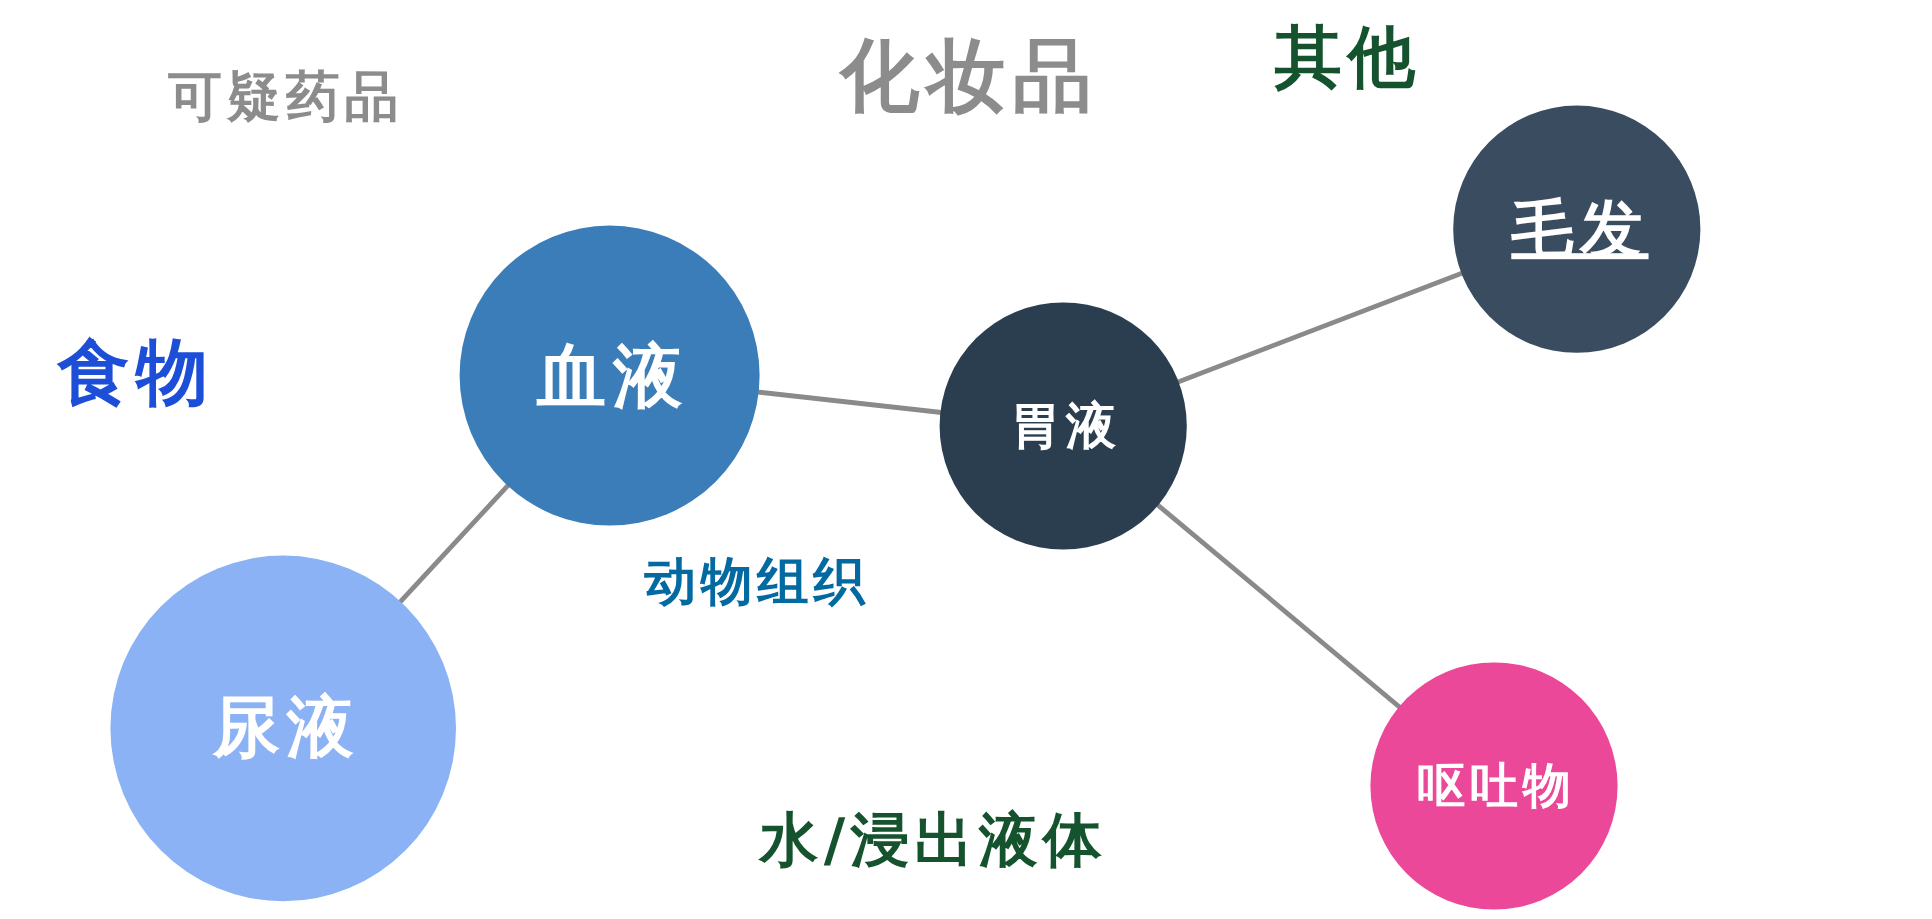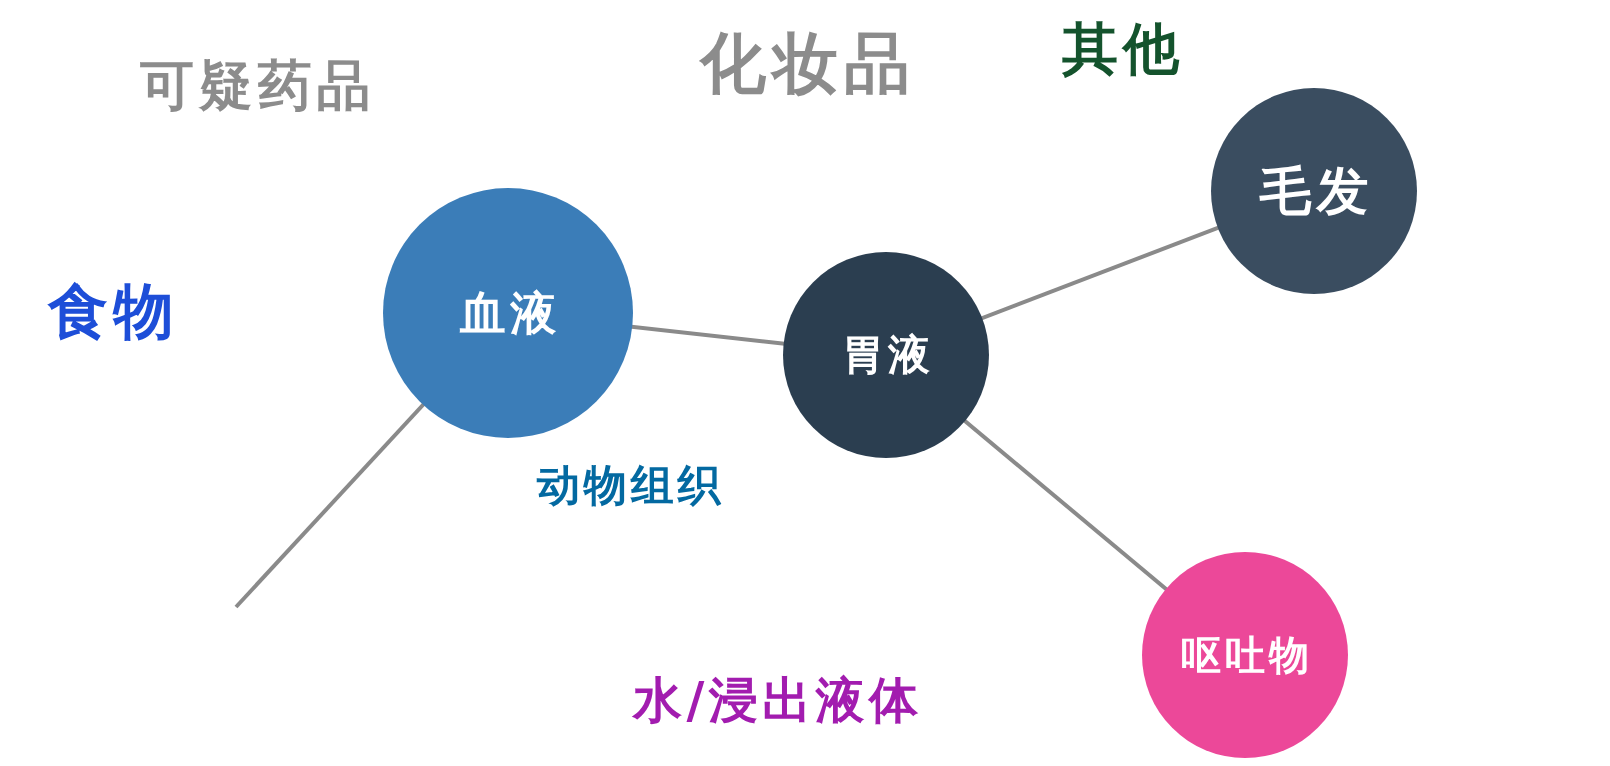--- a/index.html
+++ b/index.html
@@ -56,31 +56,34 @@
 </head>
 <body>
 
 <div id="canvas" style="background: rgb(255, 255, 255);">
   <svg id="edge-layer" xmlns="http://www.w3.org/2000/svg">
       <line x1="236" y1="607" x2="508" y2="313" stroke="#8a8a8a" stroke-width="4"></line>
       <line x1="508" y1="313" x2="886" y2="355" stroke="#8a8a8a" stroke-width="4"></line>
       <line x1="886" y1="355" x2="1314" y2="191" stroke="#8a8a8a" stroke-width="4"></line>
       <line x1="886" y1="355" x2="1245" y2="655" stroke="#8a8a8a" stroke-width="4"></line>
     </svg>
+<div class="node" style="left: 92px; top: 463px; width: 288px; height: 288px; background: rgb(139, 178, 244);">
+      <span class="node-label" style="font-size: 56px; color: rgb(255, 255, 255);">尿液</span>
+    </div>
     <div class="node" style="left: 383px; top: 188px; width: 250px; height: 250px; background: rgb(59, 125, 184);">
-      <span class="node-label" style="font-size: 46px; color: rgb(255, 255, 255);">血液</span>
+      <span class="node-label" style="font-size: 58px; color: rgb(255, 255, 255);">血液</span>
     </div>
     <div class="node" style="left: 783px; top: 252px; width: 206px; height: 206px; background: rgb(43, 62, 80);">
       <span class="node-label" style="font-size: 42px; color: rgb(255, 255, 255);">胃液</span>
     </div>
     <div class="node" style="left: 1211px; top: 88px; width: 206px; height: 206px; background: rgb(58, 77, 96);">
-      <span class="node-label" style="font-size: 52px; color: rgb(255, 255, 255);">毛发</span>
+      <span class="node-label" style="font-size: 52px; color: rgb(255, 255, 255); text-decoration: underline;">毛发</span>
     </div>
     <div class="node" style="left: 1142px; top: 552px; width: 206px; height: 206px; background: #ec4899;">
       <span class="node-label" style="font-size: 40px; color: rgb(255, 255, 255);">呕吐物</span>
     </div>
-    <div class="float-label" style="left: 140px; top: 56px; font-size: 54px; color: rgb(140, 140, 140);">可疑药品</div>
+    <div class="float-label" style="left: 140px; top: 56px; font-size: 45px; color: rgb(140, 140, 140);">可疑药品</div>
     <div class="float-label" style="left: 700px; top: 28px; font-size: 66px; color: rgb(140, 140, 140);">化妆品</div>
     <div class="float-label" style="left: 1062px; top: 18px; font-size: 56px; color: #14532d;">其他</div>
     <div class="float-label" style="left: 48px; top: 278px; font-size: 60px; color: #1d4ed8;">食物</div>
     <div class="float-label" style="left: 537px; top: 462px; font-size: 43px; color: #0369a1;">动物组织</div>
-    <div class="float-label" style="left: 633px; top: 674px; font-size: 49px; color: #a21caf;">水/浸出液体</div>
+    <div class="float-label" style="left: 633px; top: 674px; font-size: 49px; color: #14532d;">水/浸出液体</div>
   </div>
 
 </body></html>

